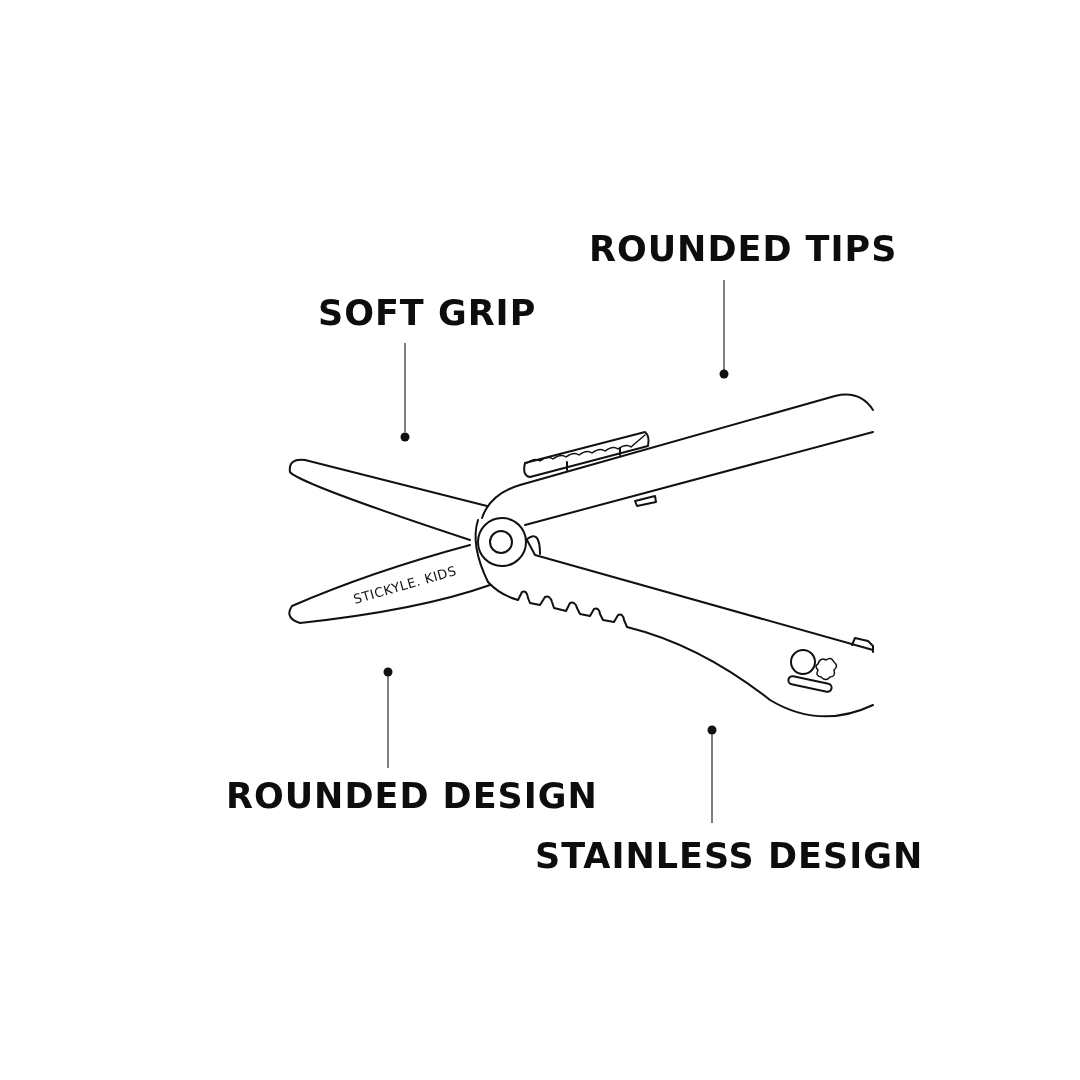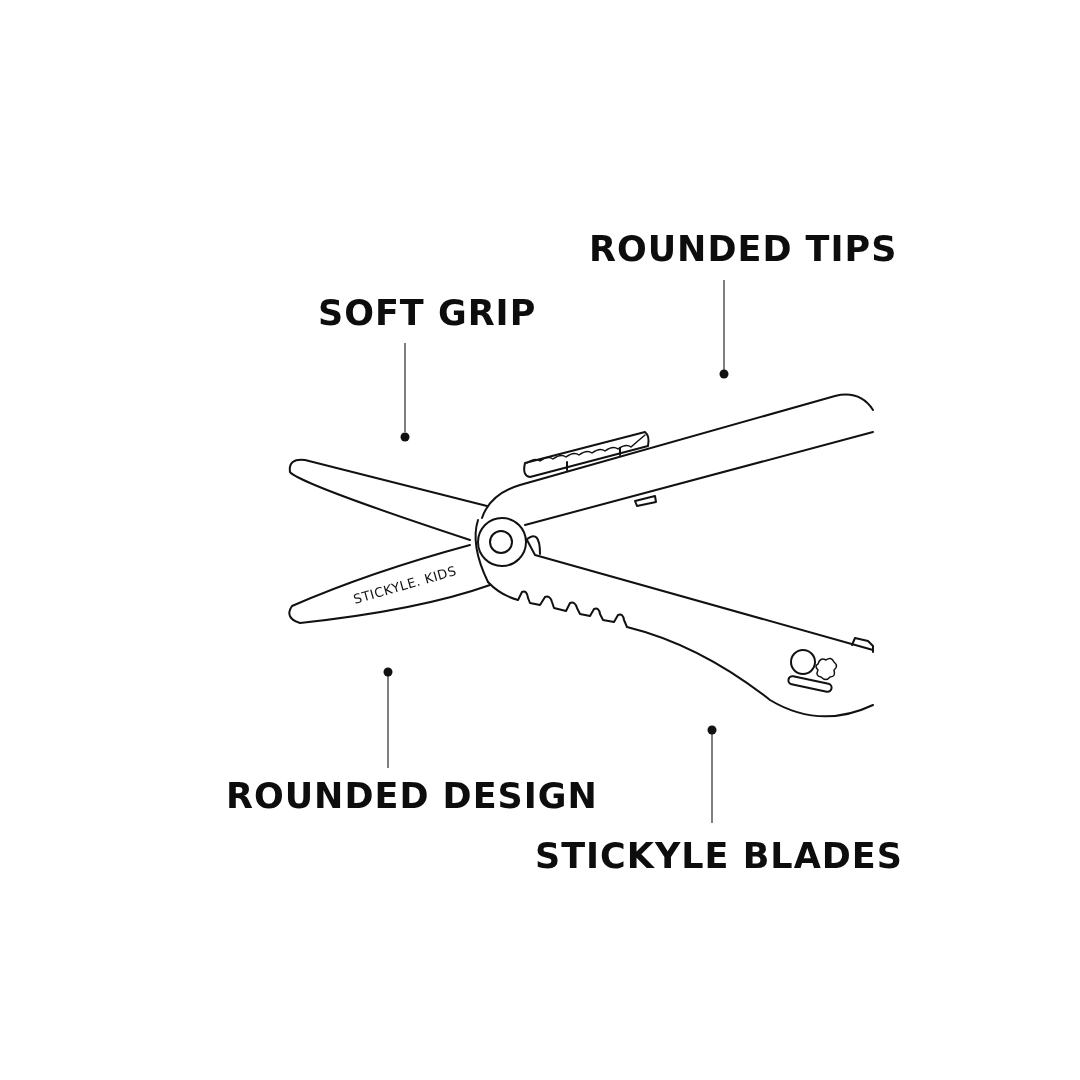--- a/index.html
+++ b/index.html
@@ -68,14 +68,14 @@
       <circle cx="405" cy="437" r="4.5"></circle>
       <circle cx="724" cy="374" r="4.5"></circle>
       <circle cx="388" cy="672" r="4.5"></circle>
       <circle cx="712" cy="730" r="4.5"></circle>
     </g>
   </svg>
 
   <div class="label" style="left:589px; top:232px;">ROUNDED TIPS</div>
   <div class="label" style="left:318px; top:296px;">SOFT GRIP</div>
   <div class="label" style="left:226px; top:779px;">ROUNDED DESIGN</div>
-  <div class="label" style="left:535px; top:839px;">STICKYLE BLADES</div>
+  <div class="label" style="left:535px; top:839px;">STAINLESS DESIGN</div>
 </div>
 
 </body></html>

